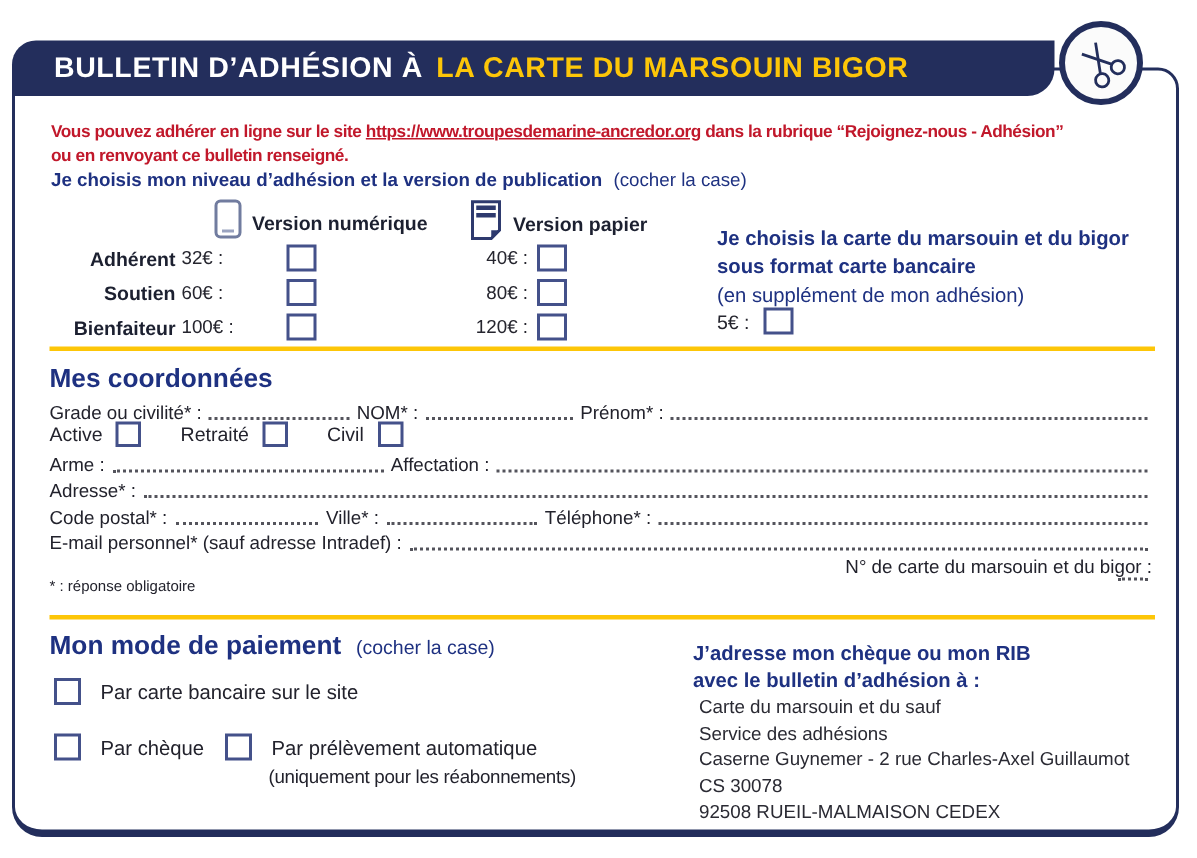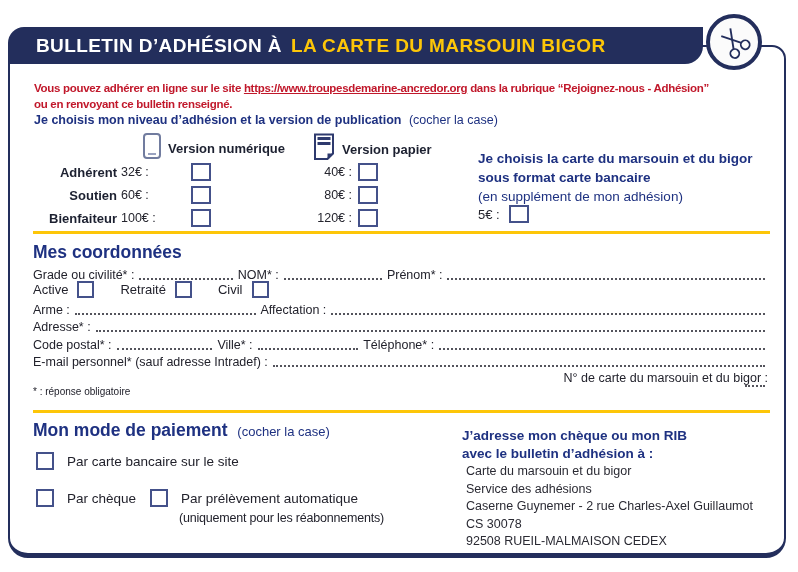--- a/index.html
+++ b/index.html
@@ -245,20 +245,20 @@
     <span class="cb"></span>
     <span>Par prélèvement automatique</span>
   </div>
   <div class="pay-sub">(uniquement pour les réabonnements)</div>
 
   <div class="mail-head">
     <span>J’adresse mon chèque ou mon RIB</span>
     <span>avec le bulletin d’adhésion à :</span>
   </div>
   <div class="mail-addr">
-    <span>Carte du marsouin et du bigor</span>
+    <span>Carte du marsouin et du sauf</span>
     <span>Service des adhésions</span>
     <span>Caserne Guynemer - 2 rue Charles-Axel Guillaumot</span>
     <span>CS 30078</span>
     <span>92508 RUEIL-MALMAISON CEDEX</span>
   </div>
 
 </div>
 
 </body></html>

